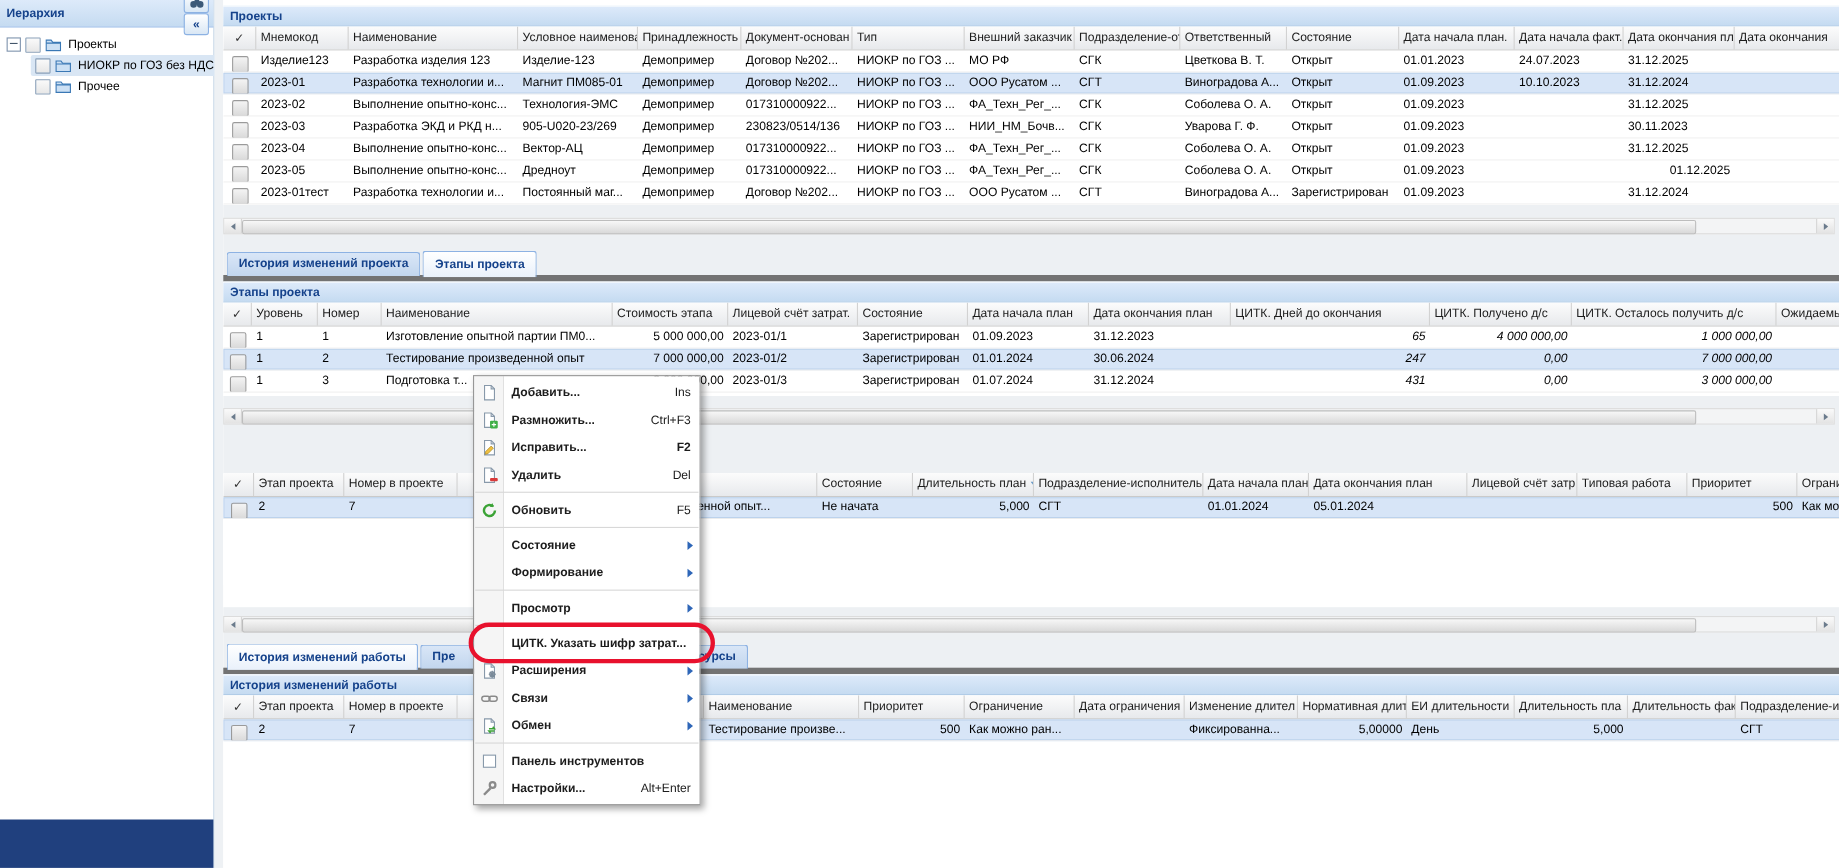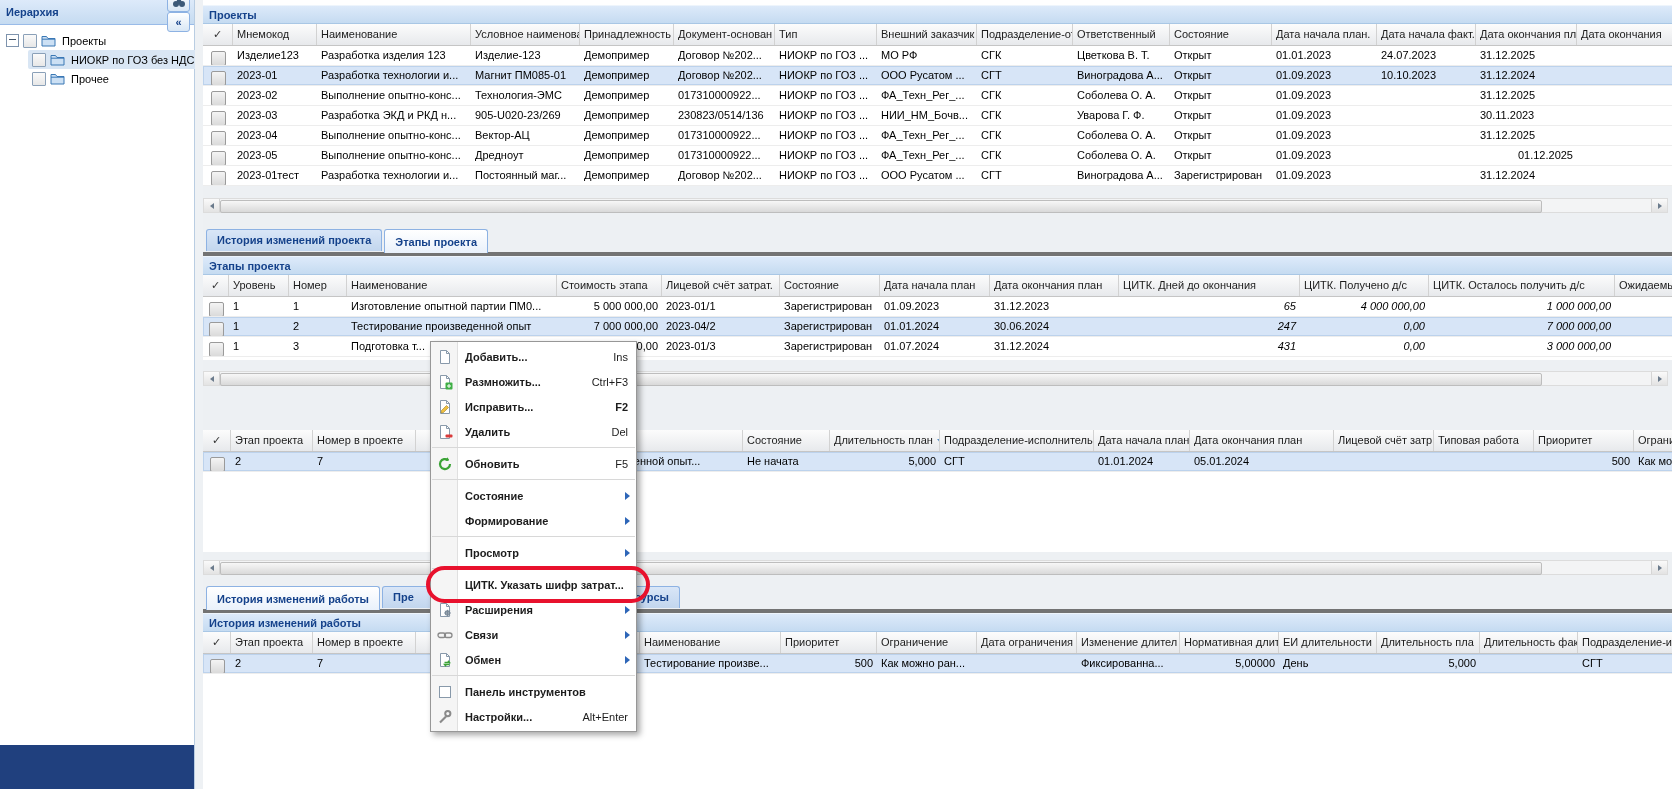--- a/index.html
+++ b/index.html
@@ -32,21 +32,21 @@
   .gh{display:flex;width:1600px;height:22px;background:linear-gradient(#fcfcfc,#e7e9ec);border-bottom:1px solid #c5c5c5;box-sizing:border-box;}
   .ghc{box-sizing:border-box;border-right:1px solid #d2d2d2;padding:4px 4px 0;overflow:hidden;white-space:nowrap;color:#1c1c1c;}
   .ghc.chk{text-align:center;padding-left:0;padding-right:0;color:#333;}
   .gr{display:flex;width:1600px;height:20px;border-bottom:1px solid #ededed;box-sizing:border-box;background:#fff;}
   .gr.sel{background:#d7e5f7;box-shadow:inset 0 0 0 1px #bcd2ec;}
   .gc{box-sizing:border-box;padding:3px 4px 0;overflow:hidden;white-space:nowrap;}
   .cb{width:13px;height:13px;border:1px solid #9a9a9a;border-radius:2px;background:linear-gradient(#f4f4f4,#dadada);margin:2px auto 0;}
   .sarr{display:inline-block;width:0;height:0;border-left:4px solid transparent;border-right:4px solid transparent;border-top:5px solid #5f93c3;margin-left:4px;}
   .gridpad{height:60px;background:#fff;}
   
-  .tabbar{position:absolute;left:0;right:0;display:flex;align-items:flex-start;padding-left:3px;border-bottom:4px solid #737373;box-sizing:border-box;}
+  .tabbar{position:absolute;left:0;right:0;display:flex;align-items:center;padding-left:3px;border-bottom:6px solid #737373;box-sizing:border-box;}
   .tab{height:22px;margin-right:2px;padding:4px 10px 0;border:1px solid #8db2e3;border-bottom:none;border-radius:3px 3px 0 0;background:linear-gradient(#d9e6f7,#c2d6ee);color:#15428b;font-weight:bold;box-sizing:border-box;white-space:nowrap;overflow:hidden;cursor:pointer;}
   .tab.active{background:linear-gradient(#ffffff,#e9f1fb);height:24px;padding-top:6px;}
   .tab.tab-r{text-align:right;direction:rtl;}
   
   .hscroll{position:absolute;height:15px;background:#f3f4f5;border:1px solid #dcdcdc;box-sizing:border-box;}
   .harrow{position:absolute;top:0;width:15px;height:13px;background:linear-gradient(#fafafa,#e3e3e3);display:flex;align-items:center;justify-content:center;}
   .harrow.l{left:0;border-right:1px solid #d5d5d5;}
   .harrow.r{right:0;border-left:1px solid #d5d5d5;}
   .tri-l{width:0;height:0;border-top:3px solid transparent;border-bottom:3px solid transparent;border-right:4px solid #6b7b8c;}
   .tri-r{width:0;height:0;border-top:3px solid transparent;border-bottom:3px solid transparent;border-left:4px solid #6b7b8c;}
@@ -330,21 +330,21 @@
           <div class="gc" style="width: 80px;"></div>
         </div>
         <div class="gr sel">
           <div class="gc" style="width: 26px;">
             <div class="cb"></div>
           </div>
           <div class="gc" style="width: 60px;">1</div>
           <div class="gc" style="width: 58px;">2</div>
           <div class="gc" style="width: 210px;">Тестирование произведенной опыт</div>
           <div class="gc" style="width: 105px; text-align: right;">7 000 000,00</div>
-          <div class="gc" style="width: 118px;">2023-04/2</div>
+          <div class="gc" style="width: 118px;">2023-01/2</div>
           <div class="gc" style="width: 100px;">Зарегистрирован</div>
           <div class="gc" style="width: 110px;">01.01.2024</div>
           <div class="gc" style="width: 129px;">30.06.2024</div>
           <div class="gc" style="width: 181px; text-align: right; font-style: italic;">247</div>
           <div class="gc" style="width: 129px; text-align: right; font-style: italic;">0,00</div>
           <div class="gc" style="width: 186px; text-align: right; font-style: italic;">7 000 000,00</div>
           <div class="gc" style="width: 80px;"></div>
         </div>
         <div class="gr">
           <div class="gc" style="width: 26px;">

